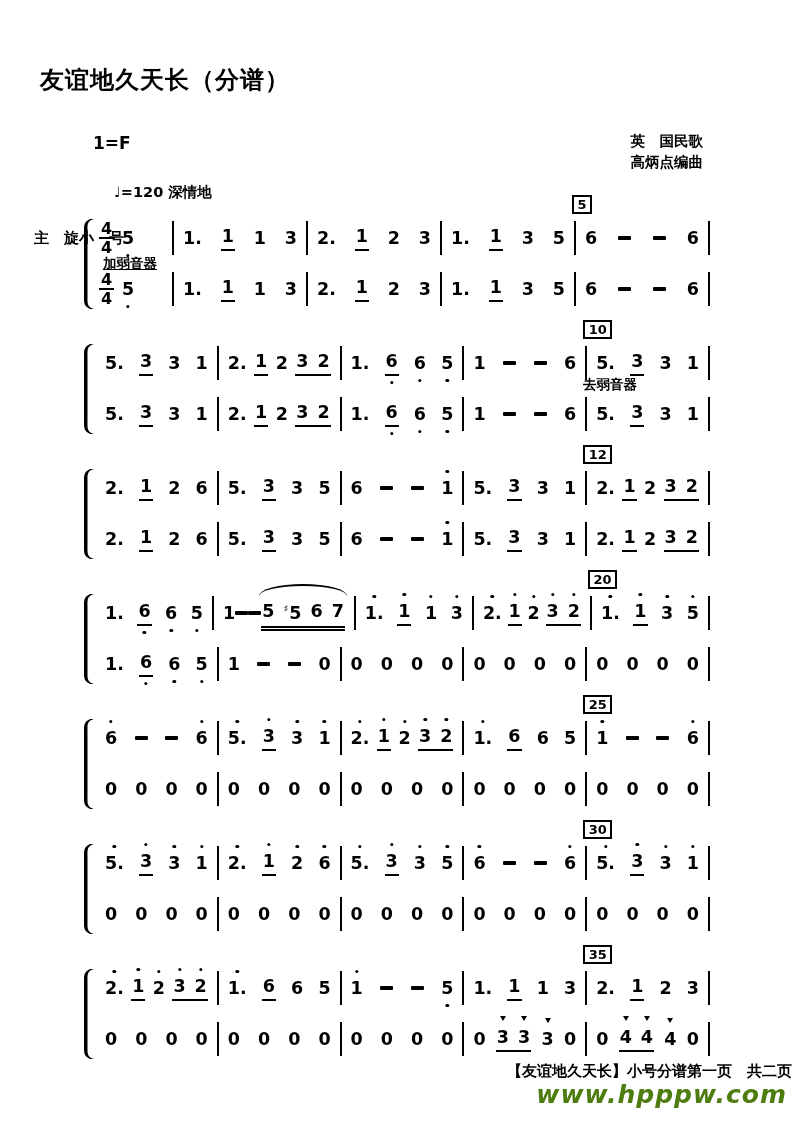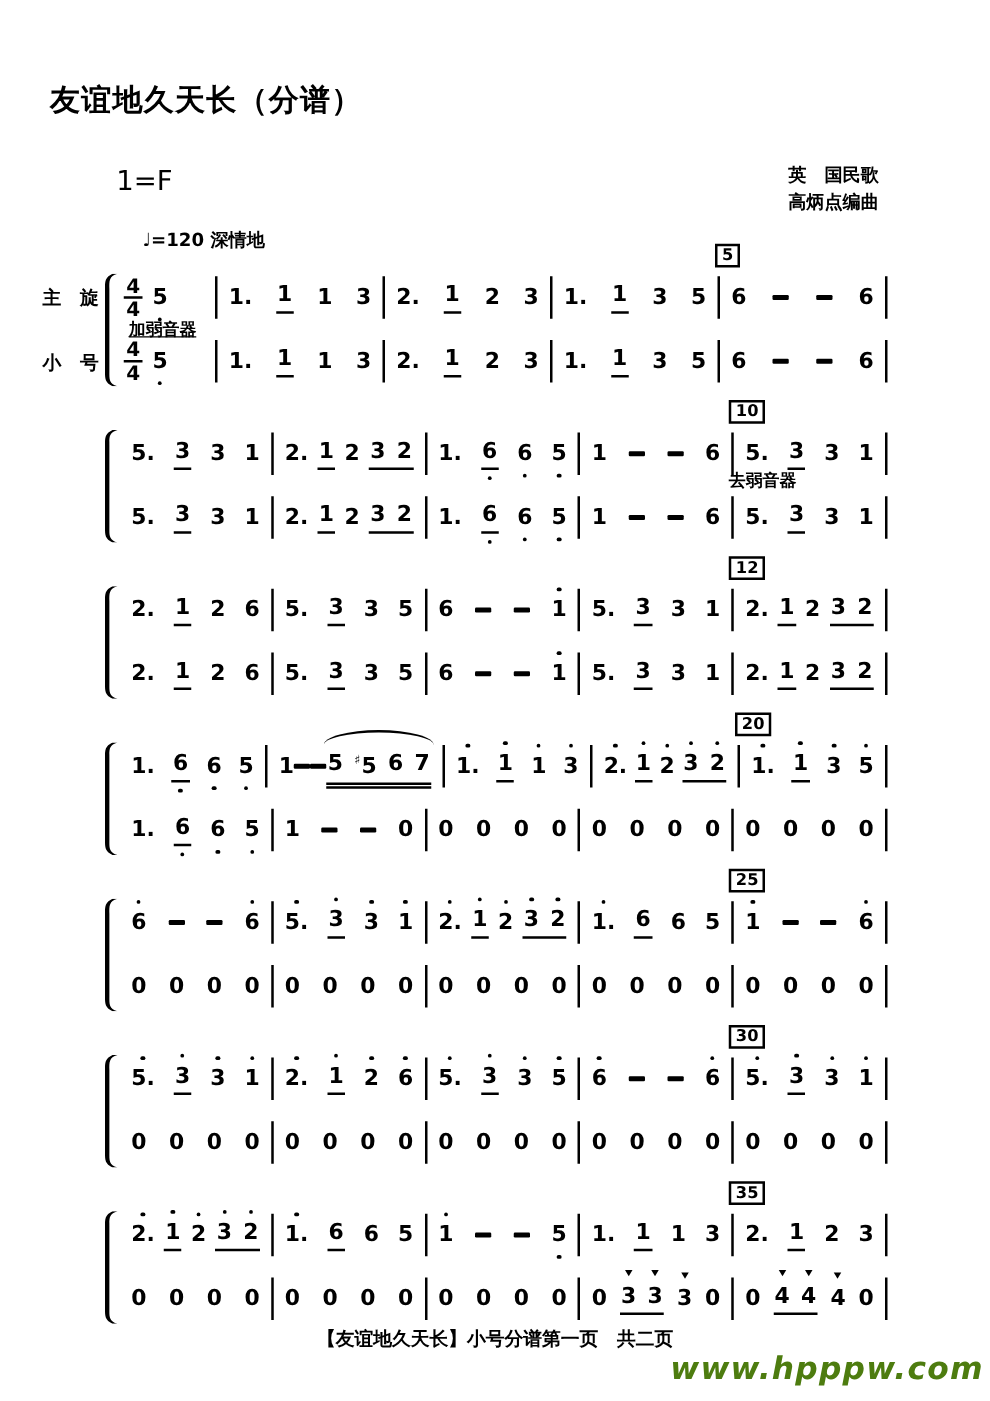--- a/index.html
+++ b/index.html
@@ -4,33 +4,33 @@
 <style>
   html,body{margin:0;padding:0;background:#e8e8e8;}
   #page{position:relative;width:792px;height:1121px;background:#ffffff;margin:0 auto;
         font-family:"DejaVu Sans","Liberation Sans",sans-serif;color:#000;overflow:hidden;}
 
   
   .title{position:absolute;top:64px;left:0;width:100%;text-align:left;
          font-size:24px;font-weight:700;letter-spacing:1px;padding-left:40px;}
   .subtitle{position:absolute;top:116px;left:0;width:100%;text-align:center;
             font-size:16px;font-weight:700;letter-spacing:13px;}
-  .keysig{position:absolute;left:93px;top:133px;font-size:22px;font-weight:400;}
+  .keysig{position:absolute;left:93px;top:133px;font-size:17px;font-weight:700;}
   .credits{position:absolute;right:89px;top:131px;font-size:14.5px;font-weight:600;
            line-height:21px;text-align:right;}
   .tempoline{position:absolute;left:114px;top:183px;font-size:14.5px;font-weight:600;}
   .tempoline .expr{}
 
   
   .system{position:absolute;left:30px;width:680px;height:120px;}
   .sys0{top:197px}.sys1{top:322px}.sys2{top:447px}.sys3{top:572px}
   .sys4{top:697px}.sys5{top:822px}.sys6{top:947px}
 
   .label-col{position:absolute;left:4px;top:24px;height:86px;display:flex;
-             flex-direction:column;justify-content:space-between;}
+             flex-direction:row;justify-content:space-between;}
   .label-col span{font-size:15px;font-weight:600;line-height:34px;}
 
   .bracket{position:absolute;left:52px;top:22px;}
 
   .staffrow{display:flex;margin-left:66px;width:614px;}
   .staffrow.r1{margin-top:17px;}
   .staffrow.r0{margin-top:24px;}
 
   .m{flex:1 1 0;display:flex;align-items:center;justify-content:space-between;
      padding:0 9px;border-right:2px solid #000;height:34px;position:relative;}
@@ -61,21 +61,21 @@
   .ts .bar{width:15px;height:2px;background:#000;margin:1.5px 0;}
 
   .mbox{position:absolute;top:-26px;left:-4px;border:2px solid #000;background:#fff;
         font-size:13px;font-weight:700;line-height:15px;padding:0 3.5px;}
 
   .anno{position:absolute;font-size:13.5px;font-weight:600;}
   .anno-s0{left:73px;top:58px;text-decoration:underline;}
   .anno-s1{left:553px;top:54px;}
 
   
-  .footer{position:absolute;top:1062px;left:0;width:100%;text-align:center;
+  .footer{position:absolute;top:1062px;left:0;width:100%;text-align:right;
           font-size:15px;font-weight:600;}
   .watermark{position:absolute;right:5px;top:1080px;font-size:25px;font-weight:700;
              font-style:italic;letter-spacing:1px;color:#4d7c0f;}
 </style>
 </head>
 <body>
 
 <div id="page">
 
   <div class="title">友谊地久天长（分谱）</div>

